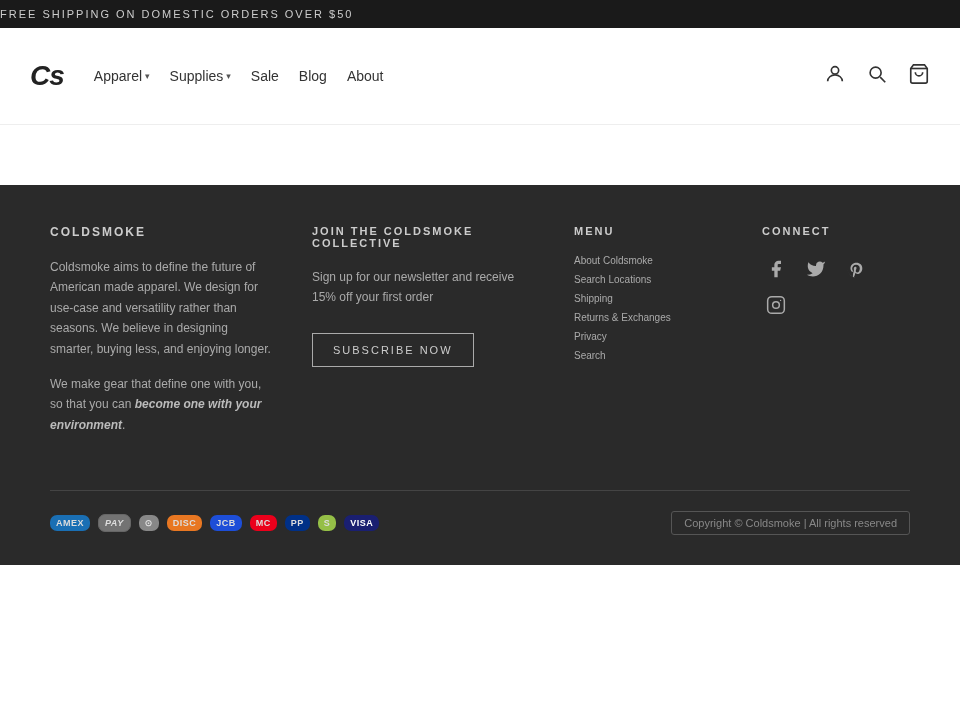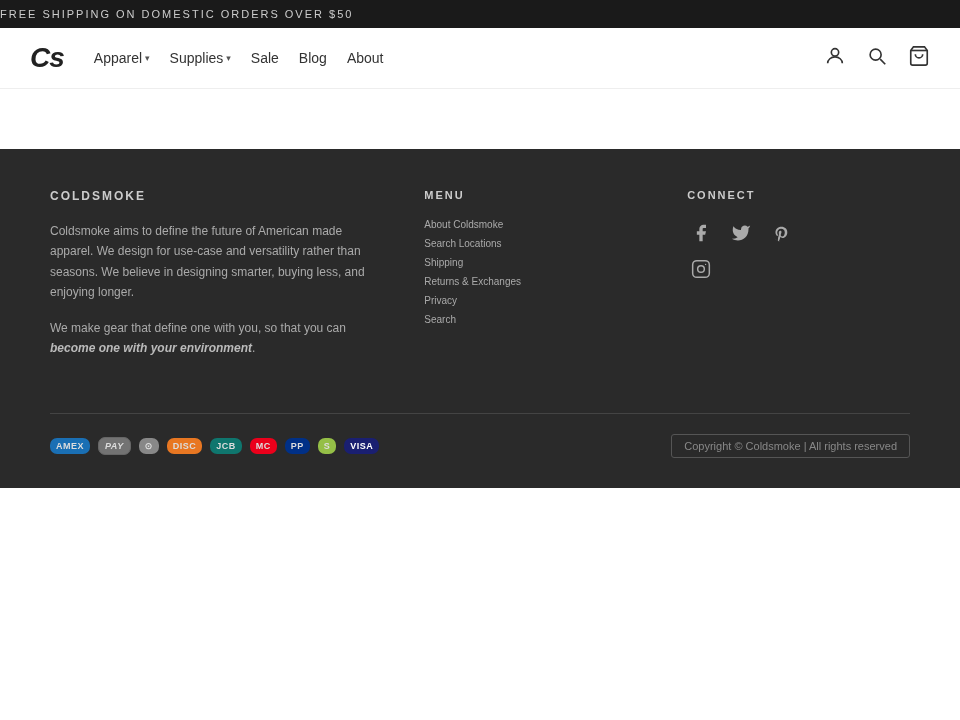--- a/index.html
+++ b/index.html
@@ -17,21 +17,21 @@
     }
 
     
     header {
       background: #fff;
       display: flex;
       align-items: center;
       justify-content: space-between;
       padding: 22px 30px;
       border-bottom: 1px solid #eee;
-      height: 61px;
+      height: 97px;
     }
     .header-left {
       display: flex;
       align-items: center;
       gap: 30px;
     }
     .logo {
       font-size: 28px;
       font-weight: bold;
       color: #222;
@@ -183,21 +183,21 @@
       padding: 3px 6px;
       font-size: 9px;
       color: #ddd;
       text-transform: uppercase;
       letter-spacing: 0.5px;
       font-weight: bold;
     }
     .payment-icon.amex { background: #1a6fb4; }
     .payment-icon.apple { background: #737373; border: 1px solid #666; font-style: italic; }
     .payment-icon.discover { background: #e87722; text-align: center; }
-    .payment-icon.jcb { background: #0f766e; }
+    .payment-icon.jcb { background: #1d4ed8; }
     .payment-icon.master { background: #eb001b; }
     .payment-icon.paypal { background: #003087; }
     .payment-icon.shopify { background: #95bf47; }
     .payment-icon.visa { background: #1a1f71; color: #fff; }
     .copyright {
       font-size: 11px;
       color: #888;
       border: 1px solid #555;
       padding: 5px 12px;
       border-radius: 3px;
@@ -268,20 +268,25 @@
   <div class="footer-top">
 
     <div class="footer-col-brand">
       <div class="footer-brand-name">COLDSMOKE</div>
       <p class="footer-body-text">Coldsmoke aims to define the future of American made apparel. We design for use-case and versatility rather than seasons. We believe in designing smarter, buying less, and enjoying longer.</p>
       <p class="footer-body-text">
         <span>We make gear that define one with you, so that you can </span><em>become one with your environment</em><span>.</span>
       </p>
     </div>
 
+    <div class="footer-col-newsletter">
+      <div class="footer-section-title">JOIN THE COLDSMOKE COLLECTIVE</div>
+      <p class="footer-body-text">Sign up for our newsletter and receive 15% off your first order</p>
+      <button class="subscribe-btn">SUBSCRIBE NOW</button>
+    </div>
 
     <div class="footer-col-menu">
       <div class="footer-section-title">MENU</div>
       <a class="footer-menu-link">About Coldsmoke</a>
       <a class="footer-menu-link">Search Locations</a>
       <a class="footer-menu-link">Shipping</a>
       <a class="footer-menu-link">Returns &amp; Exchanges</a>
       <a class="footer-menu-link">Privacy</a>
       <a class="footer-menu-link">Search</a>
     </div>

